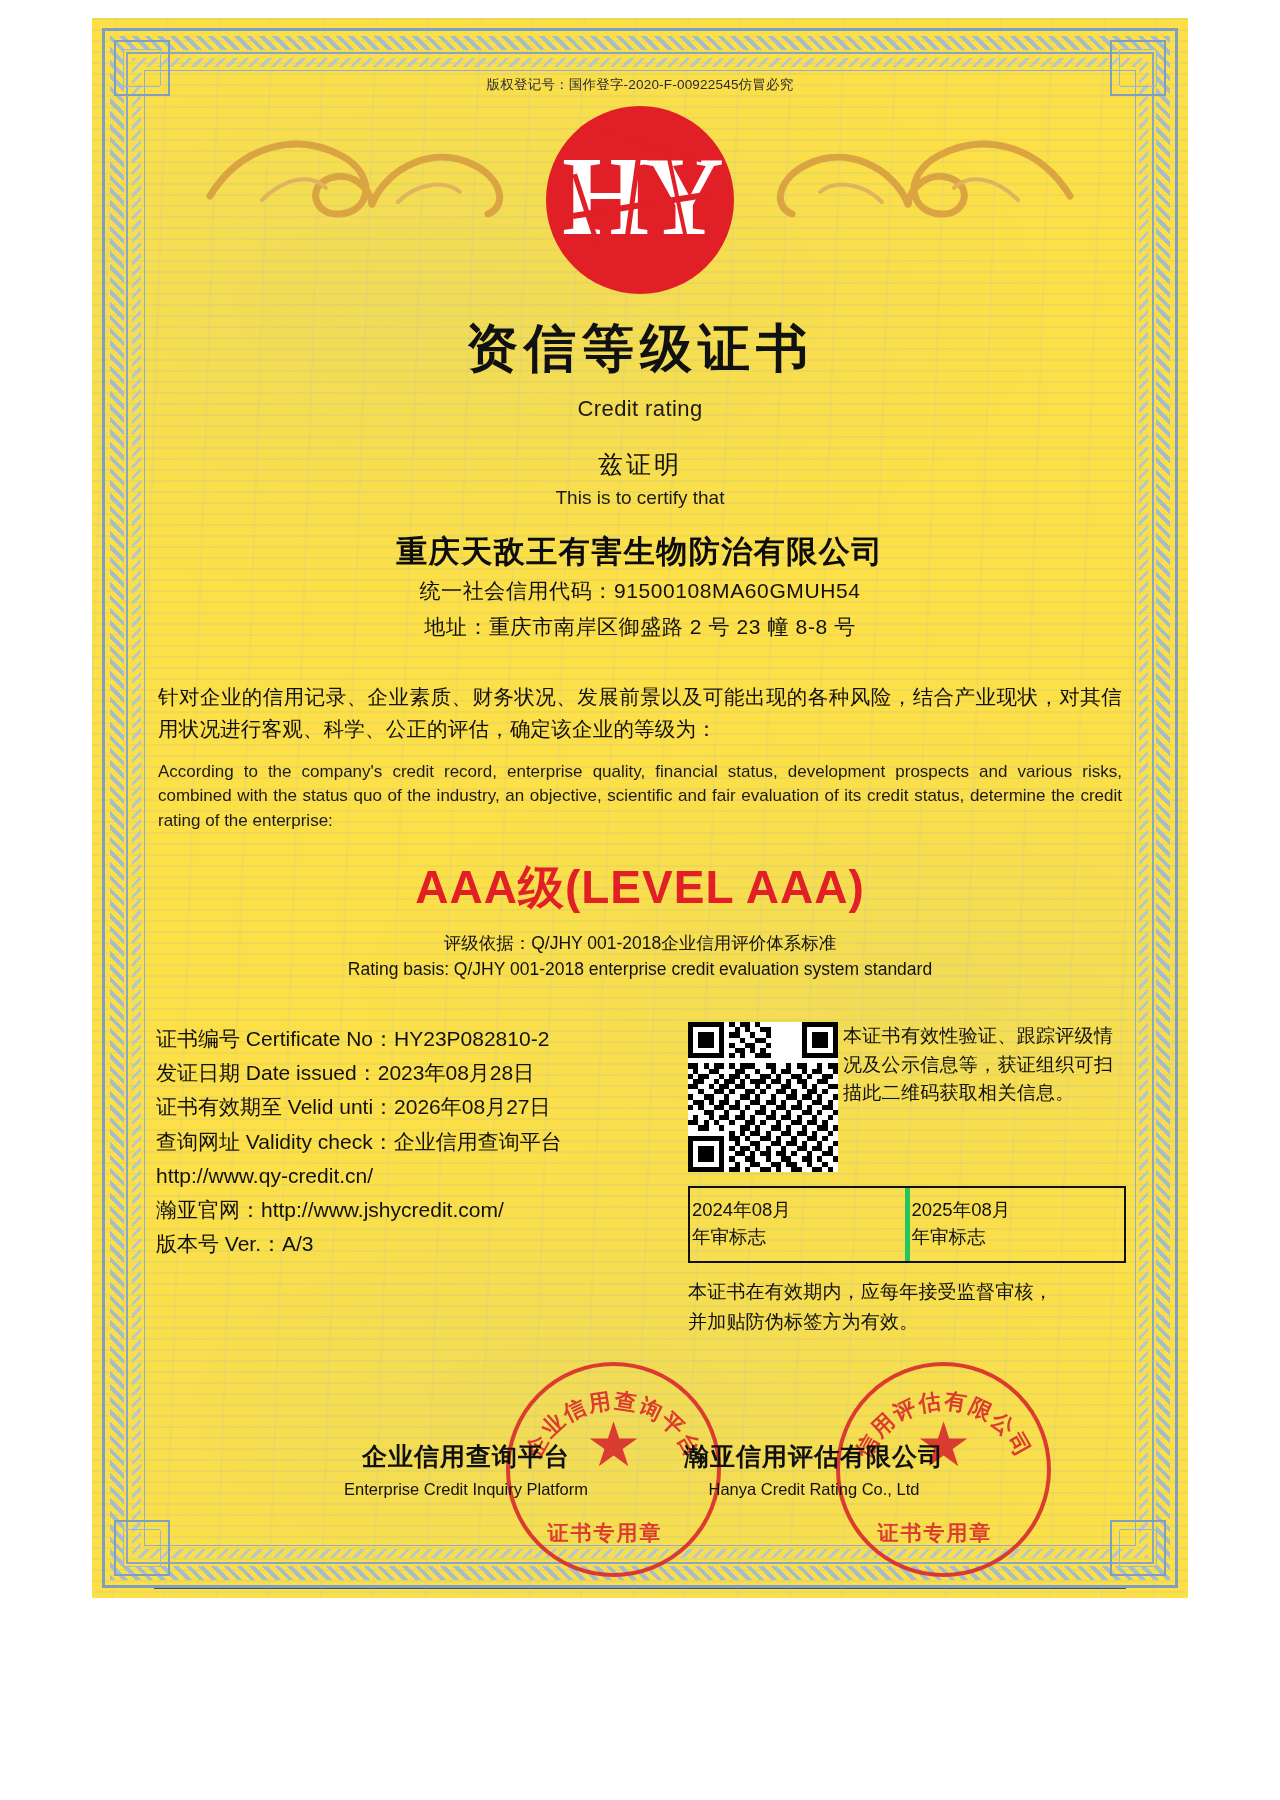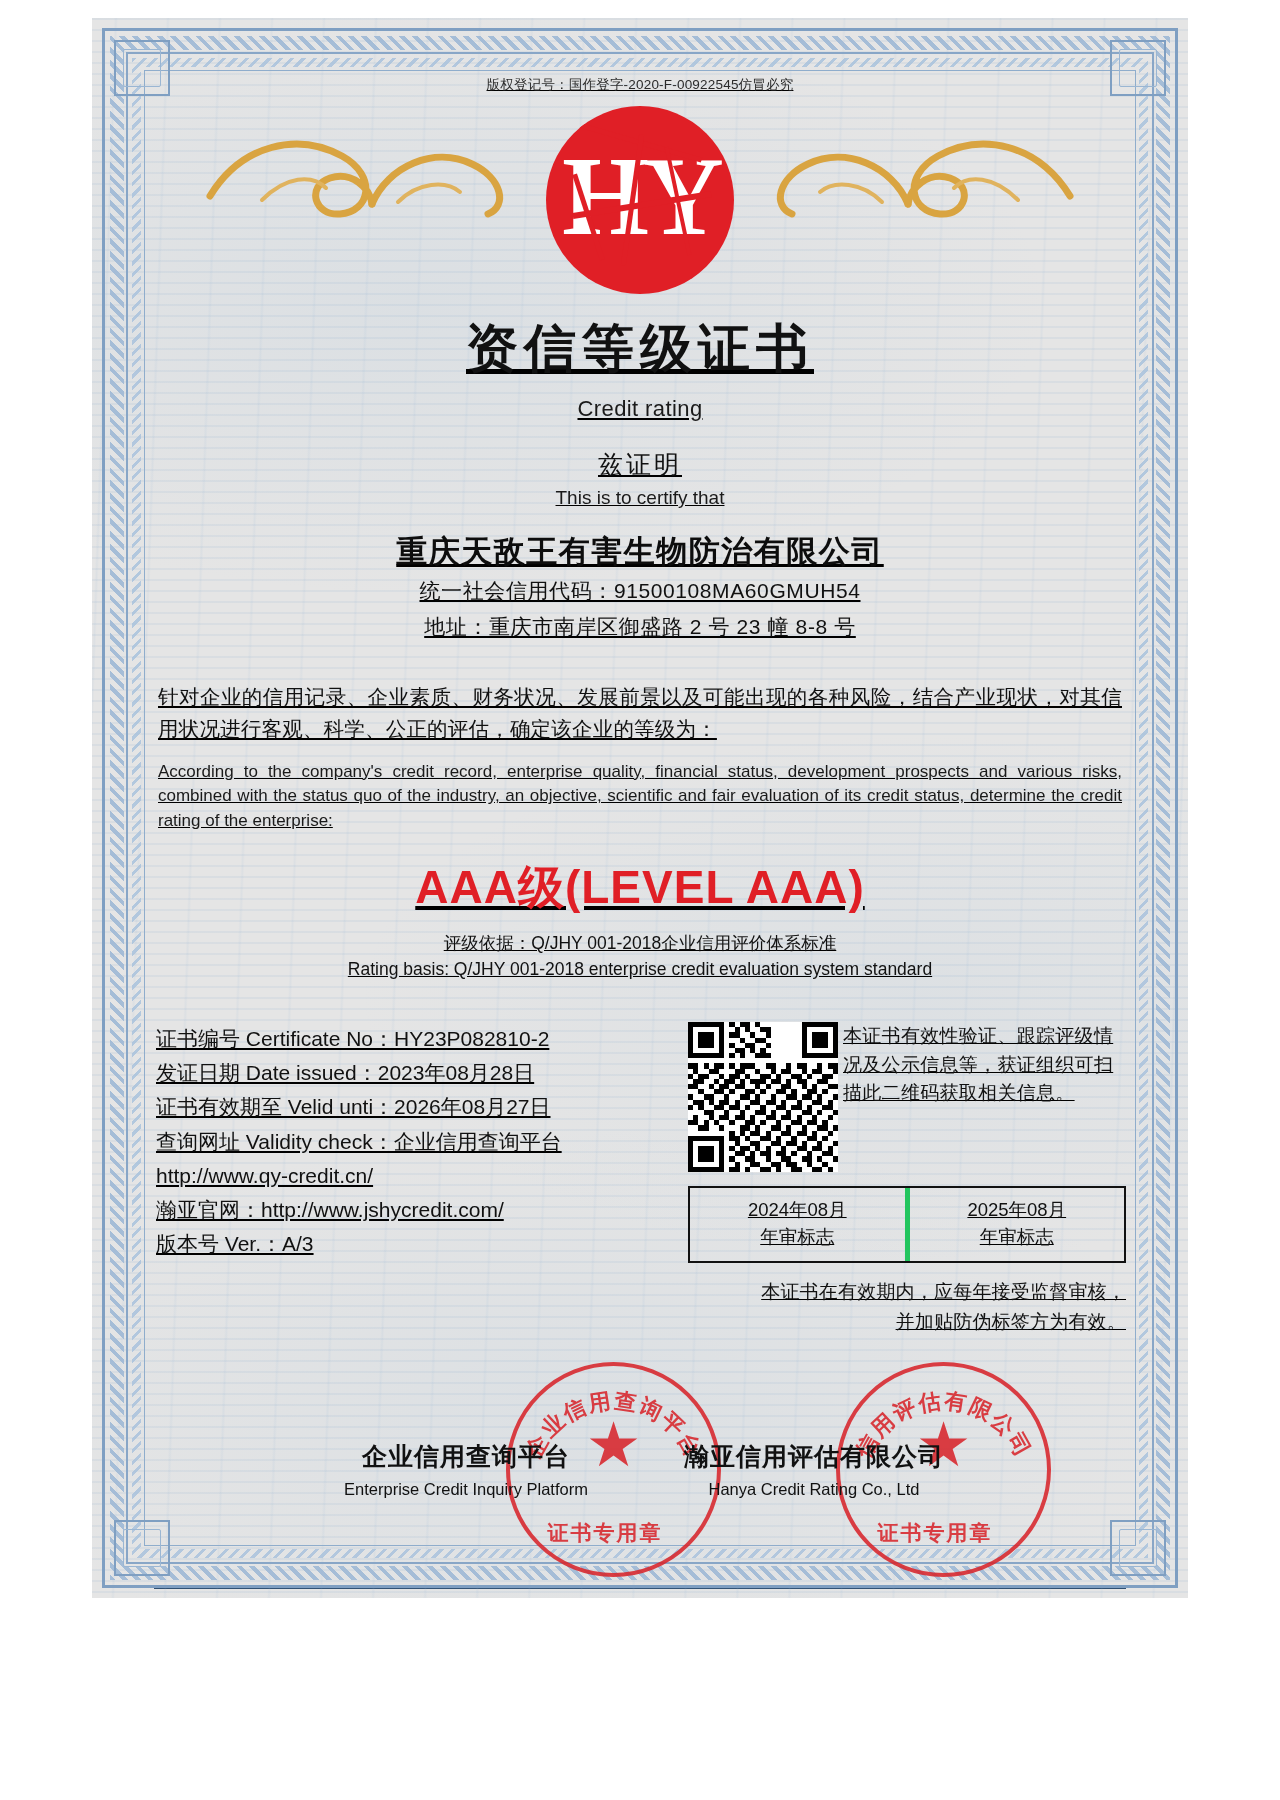--- a/index.html
+++ b/index.html
@@ -6,23 +6,22 @@
   html, body {
     margin: 0; padding: 0;
     width: 1280px; height: 1800px;
     background: #ffffff;
     font-family: "Liberation Sans", sans-serif;
   }
   #cert {
     position: relative;
     width: 1096px; height: 1580px;
     margin: 18px auto 0 auto;
-    background: #e5e5e5;
+    background: #fde047;
     overflow: hidden;
-    text-decoration: underline;
   }
   
   .wavebg {
     position: absolute; inset: 0;
     background:
       repeating-linear-gradient(
         0deg,
         rgba(120,160,200,0.00) 0px,
         rgba(120,160,200,0.00) 5px,
         rgba(120,160,200,0.26) 6px,
@@ -200,26 +199,26 @@
     flex: 0 0 150px;
     background: #fff;
   }
   .qr-note {
     font-size: 19px; color: #111; line-height: 1.5; letter-spacing: .3px;
   }
   .stamps-row {
     display: flex; margin-top: 14px; border: 2px solid #111;
   }
   .stamp-cell {
-    flex: 1; text-align: center; padding: 9px 2px 10px 2px;
+    flex: 1; text-align: left; padding: 9px 2px 10px 2px;
     font-size: 18.5px; color: #111; line-height: 1.45;
   }
   .stamp-cell + .stamp-cell { border-left: 5px solid #22c55e; }
   .audit-note {
-    margin-top: 14px; text-align: right;
+    margin-top: 14px; text-align: left;
     font-size: 19px; color: #111; line-height: 1.55; letter-spacing: .2px;
   }
 
   
   .seals {
     position: relative;
     height: 230px;
     margin-top: 18px;
   }
   .seal {

